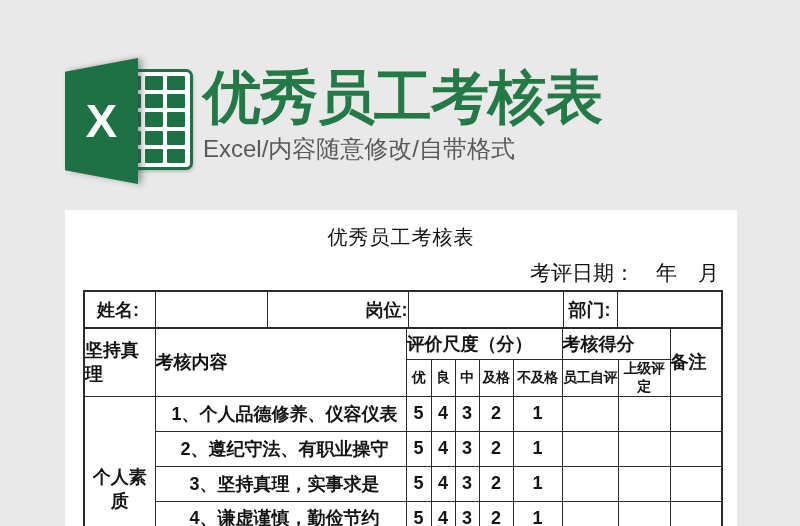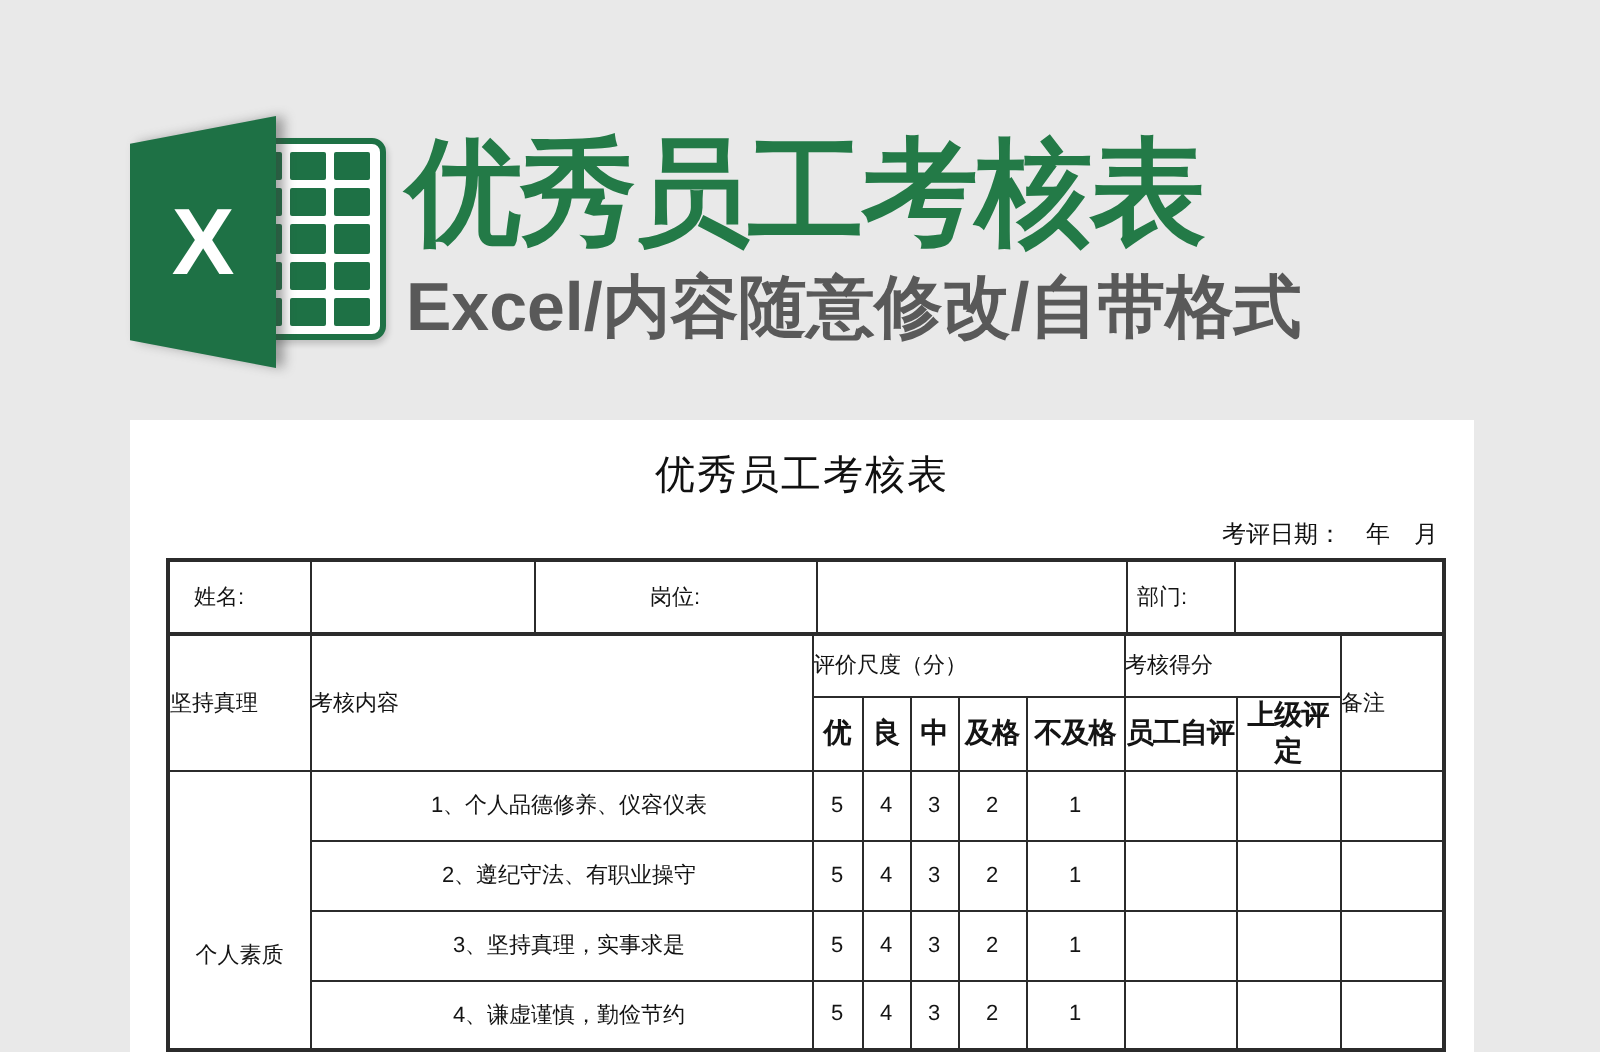--- a/index.html
+++ b/index.html
@@ -42,47 +42,47 @@
     transform: translateY(-1px);
   }
 
   .banner-title {
     position: absolute; left: 203px; top: 64px;
     font-size: 58px; font-weight: bold; letter-spacing: -1px;
     color: #237a47; line-height: 1.15; white-space: nowrap;
   }
   .banner-subtitle {
     position: absolute; left: 203px; top: 136px;
-    font-size: 34px; font-weight: bold; letter-spacing: 0;
+    font-size: 24px; font-weight: normal; letter-spacing: 0;
     color: #595959; line-height: 1.1; white-space: nowrap;
   }
 
   
   .card {
     position: absolute; left: 65px; top: 210px; width: 672px; height: 400px;
     background: #ffffff;
   }
   .sheet-title {
     text-align: center; margin-top: 14px;
     font-size: 20px; font-weight: 500; color: #111; letter-spacing: 1px;
   }
   .date-line {
     text-align: right; padding-right: 18px; margin-top: 8px;
-    font-size: 12px; white-space: pre; color: #111;
+    font-size: 21px; white-space: pre; color: #111;
   }
 
   table { border-collapse: collapse; table-layout: fixed; margin-left: 18px; }
   table, td, th { border: 1px solid #2b2b2b; }
   table { border-width: 2px; }
-  td, th { font-weight: normal; font-size: 11px; color: #141414; overflow: hidden; }
+  td, th { font-weight: bold; font-size: 18px; color: #141414; overflow: hidden; }
 
   .info-table { width: 638px; margin-top: 3px; }
   .info-table td { height: 37px; }
   .cell-label-left { text-align: left; padding-left: 12px; }
-  .cell-label-center { text-align: center; }
+  .cell-label-center { text-align: right; }
   .cell-label-tight { text-align: left; padding-left: 5px; }
 
   .main-table { width: 638px; margin-top: -2px; }
   .main-table .hrowA td { height: 31px; text-align: left; }
   .main-table .hrowB td { height: 32px; text-align: center; font-weight: bold; font-size: 14px; letter-spacing: -0.5px; }
   .main-table .drow td { height: 35px; }
   .cat-cell { text-align: center; vertical-align: middle; padding-top: 46px; }
   .content-cell { text-align: center; padding-left: 8px; }
   .score-cell { text-align: center; }
   .center { text-align: center; }

